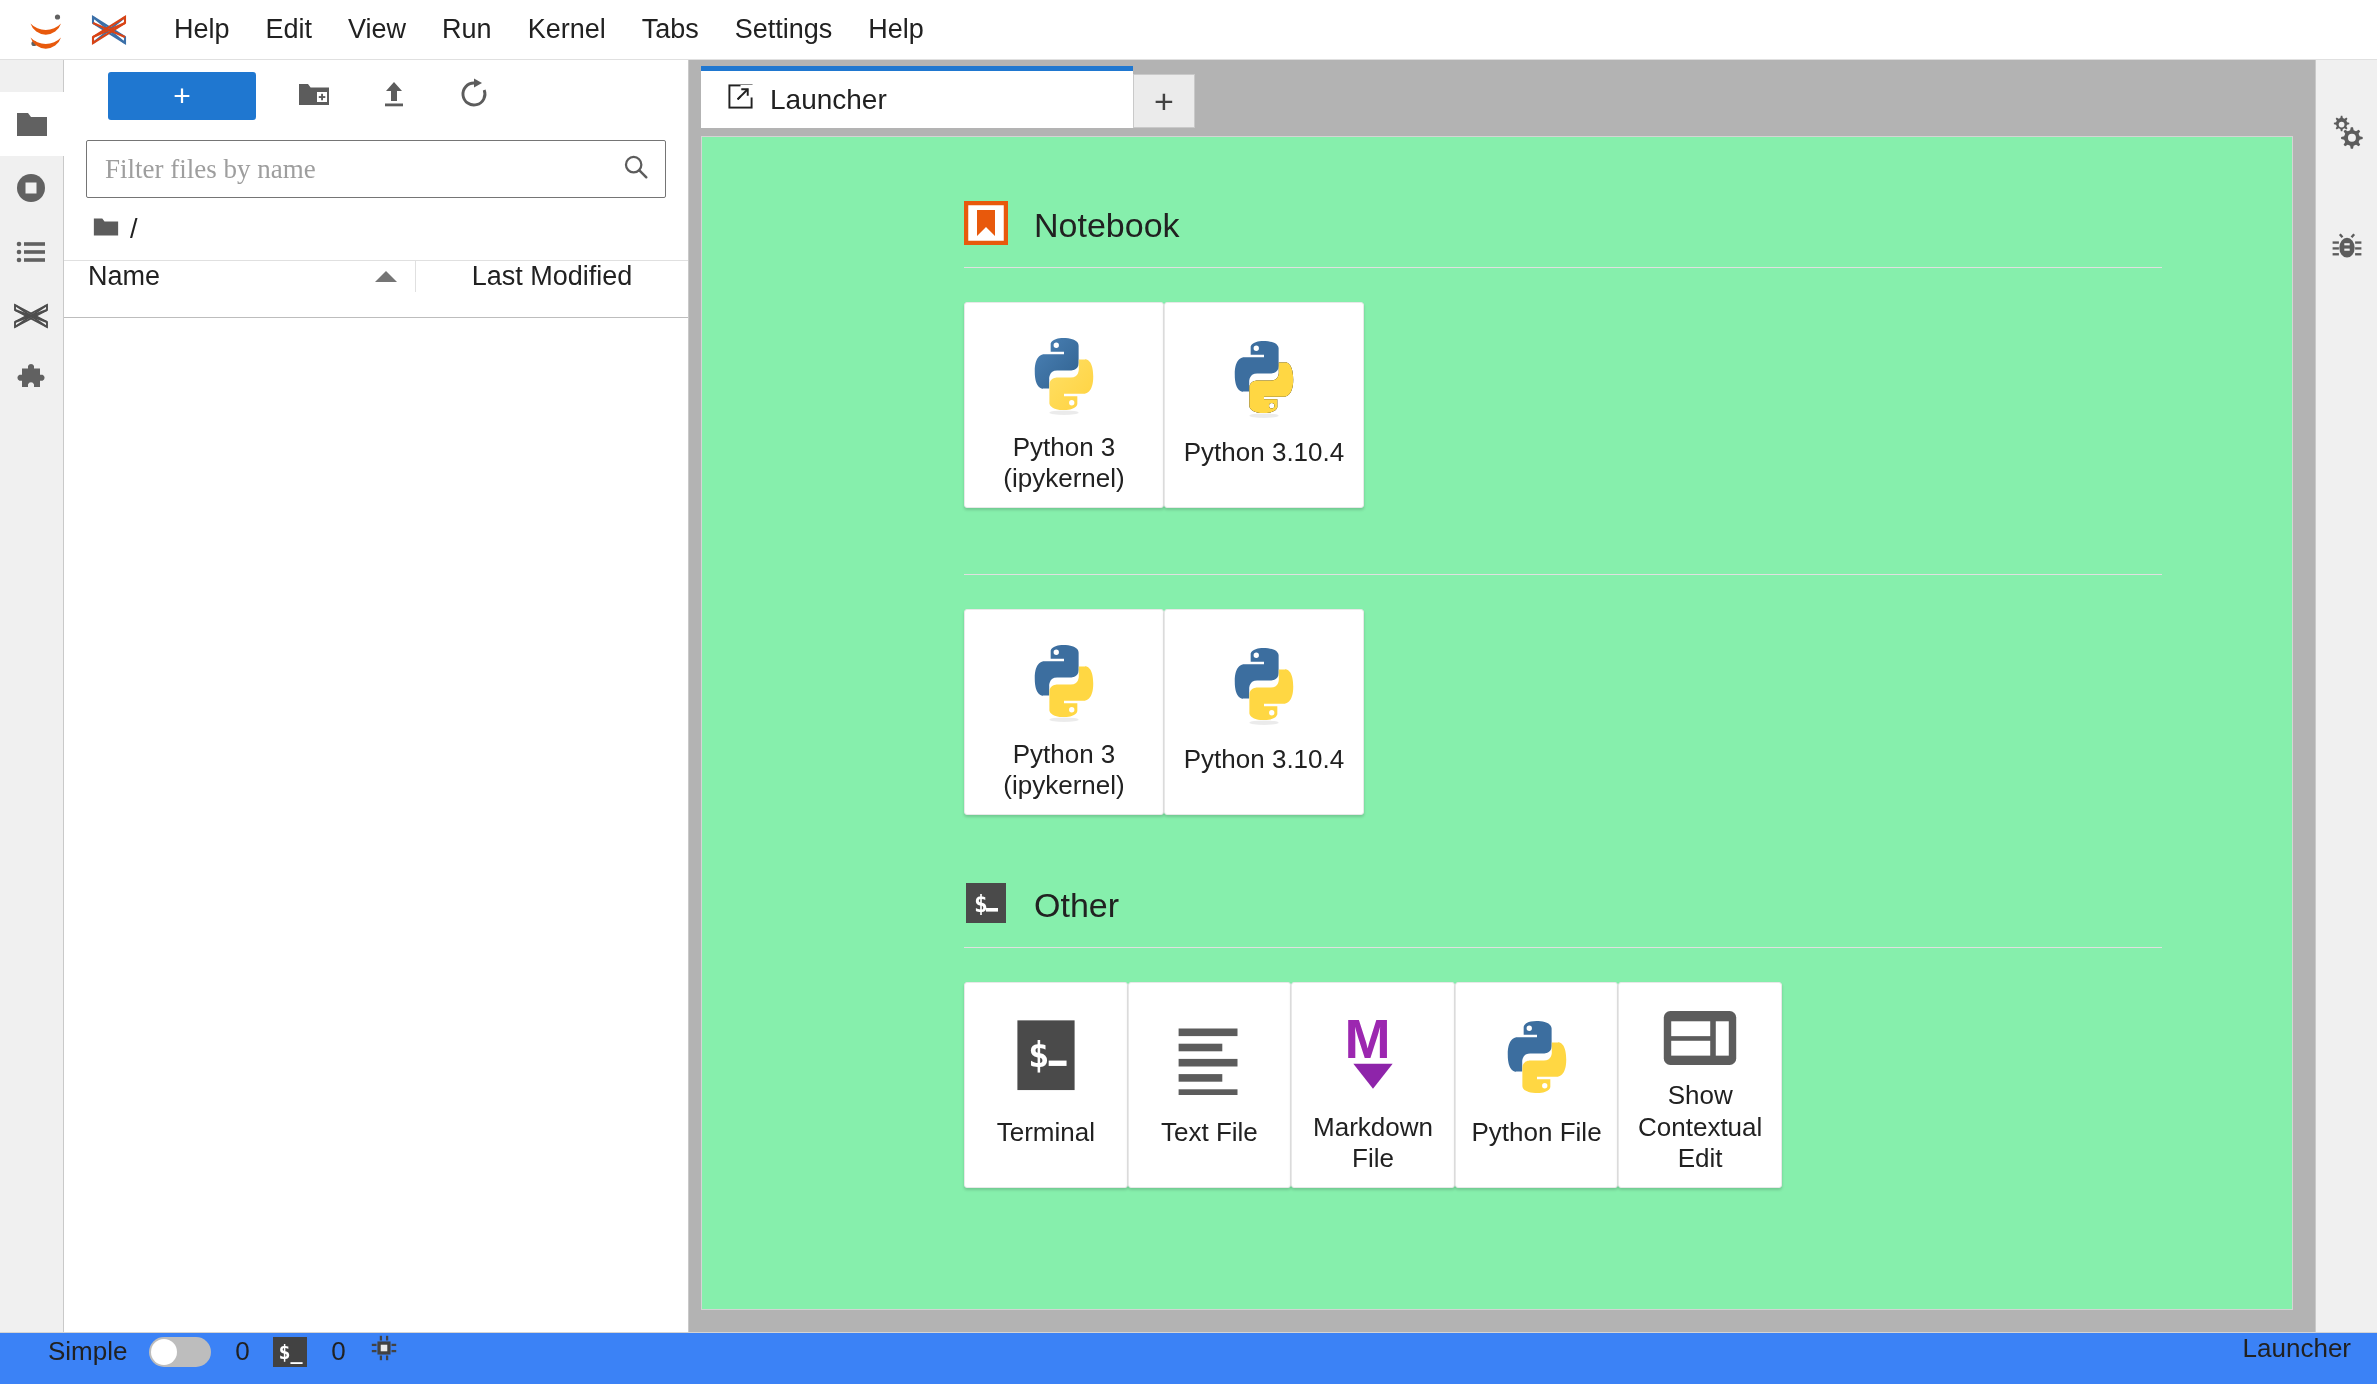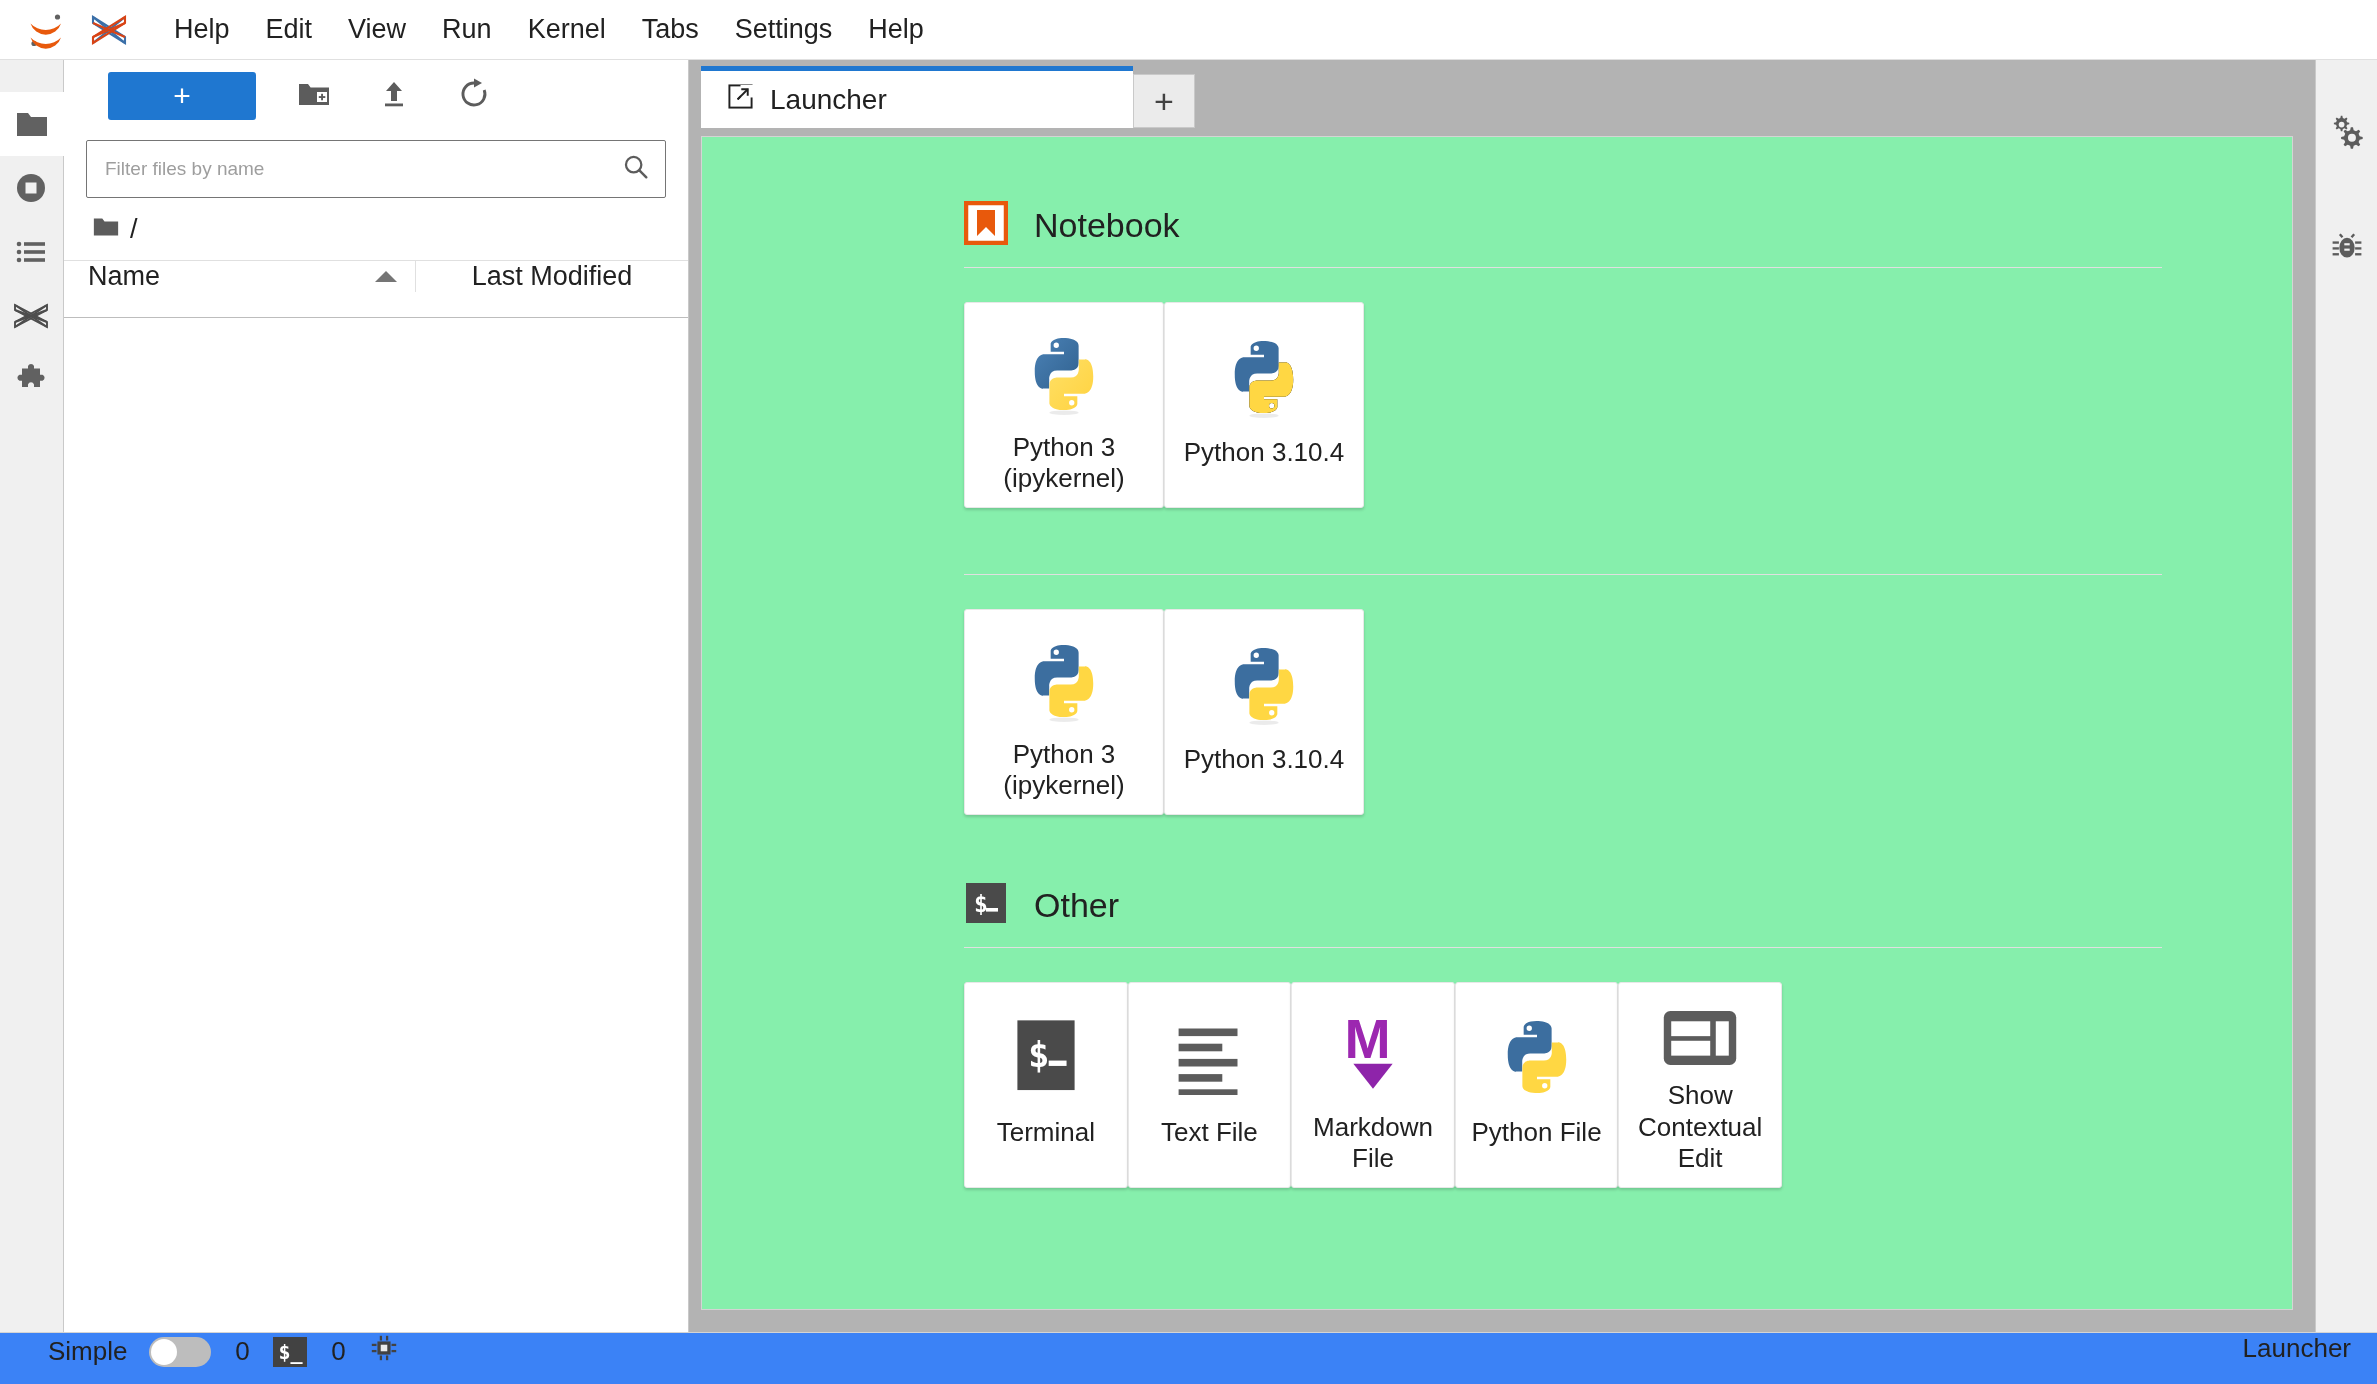--- a/index.html
+++ b/index.html
@@ -87,21 +87,21 @@
   }
   .tb-icon:first-of-type { margin-left: 18px; }
   .filter-wrap { padding: 8px 22px 0 22px; }
   .filter-box {
     height: 58px; border: 1px solid #757575; border-radius: 2px;
     display: flex; align-items: center;
     padding: 0 14px 0 18px; background: #fff;
   }
   .filter-box input {
     flex: 1; border: none; outline: none;
-    font-size: 19px; font-family: Liberation Sans, sans-serif;
+    font-size: 27px; font-family: Liberation Serif, serif;
     color: #a21caf; background: transparent;
   }
   .filter-box input::placeholder { color: #9e9e9e; }
   .breadcrumb {
     height: 62px; display: flex; align-items: center;
     padding: 0 22px 0 28px; gap: 10px;
   }
   .bc-sep { font-size: 27px; color: #212121; }
   .fb-header {
     display: flex; align-items: flex-start;

